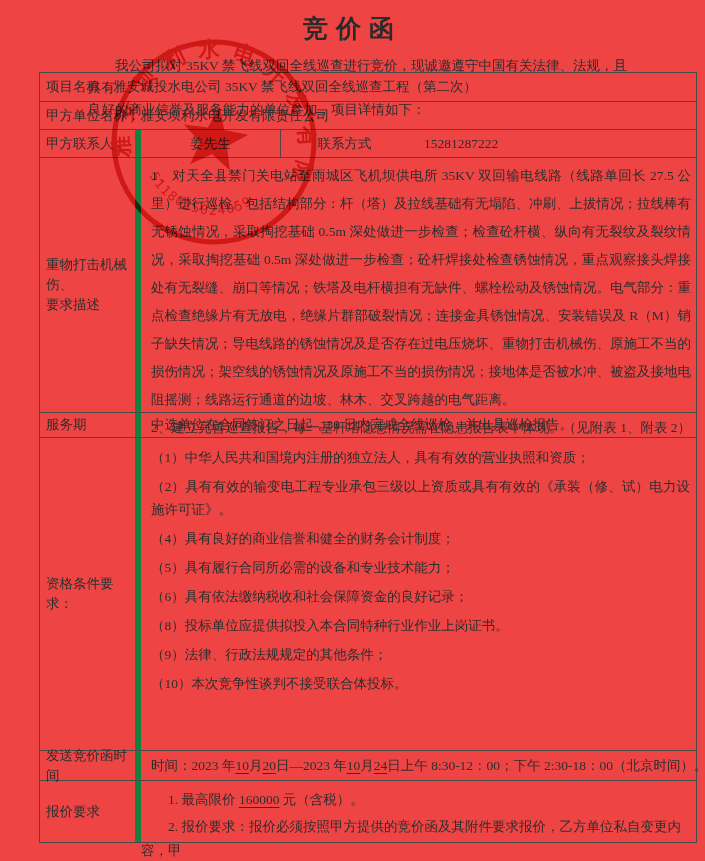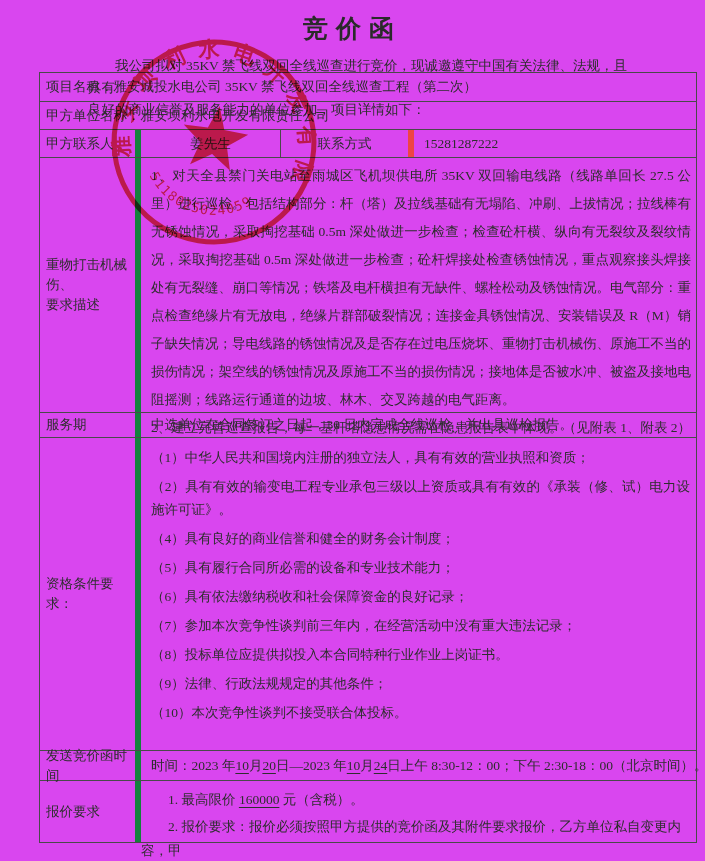--- a/index.html
+++ b/index.html
@@ -1,19 +1,19 @@
 <!DOCTYPE html>
 <html><head>
 <meta charset="utf-8">
 <style>
   * { margin:0; padding:0; box-sizing:border-box; }
   html,body { background:#e8e8e8; }
   .page {
     position:relative; width:705px; height:861px; margin:0 auto;
-    background:#d946ef; overflow:hidden;
+    background:#ef4444; overflow:hidden;
     font-family:"Liberation Serif","DejaVu Serif",serif;
     color:#2e2e2e; font-size:13.5px;
   }
   .doc-title {
     text-align:center; padding-top:12px; font-size:25px; font-weight:700;
     letter-spacing:8px; color:#2a2a2a;
   }
   .intro { margin:10px 40px 0 88px; width:540px; line-height:22px; }
   .intro .line1 { text-indent:2em; }
   .doc-table {
@@ -105,21 +105,20 @@
     </div>
 
     <div class="row r-qual">
       <div class="cell label-cell">资格条件要求：</div>
       <div class="cell qual-content">
           <p>（1）中华人民共和国境内注册的独立法人，具有有效的营业执照和资质；</p>
           <p>（2）具有有效的输变电工程专业承包三级以上资质或具有有效的《承装（修、试）电力设施许可证》。</p>
           <p>（4）具有良好的商业信誉和健全的财务会计制度；</p>
           <p>（5）具有履行合同所必需的设备和专业技术能力；</p>
           <p>（6）具有依法缴纳税收和社会保障资金的良好记录；</p>
-          <p>（7）参加本次竞争性谈判前三年内，在经营活动中没有重大违法记录；</p>
           <p>（8）投标单位应提供拟投入本合同特种行业作业上岗证书。</p>
           <p>（9）法律、行政法规规定的其他条件；</p>
           <p>（10）本次竞争性谈判不接受联合体投标。</p>
         </div>
     </div>
 
     <div class="row r-send">
       <div class="cell label-cell">发送竞价函时间</div>
       <div class="cell send-content">
         <span>时间：2023 年 </span>

